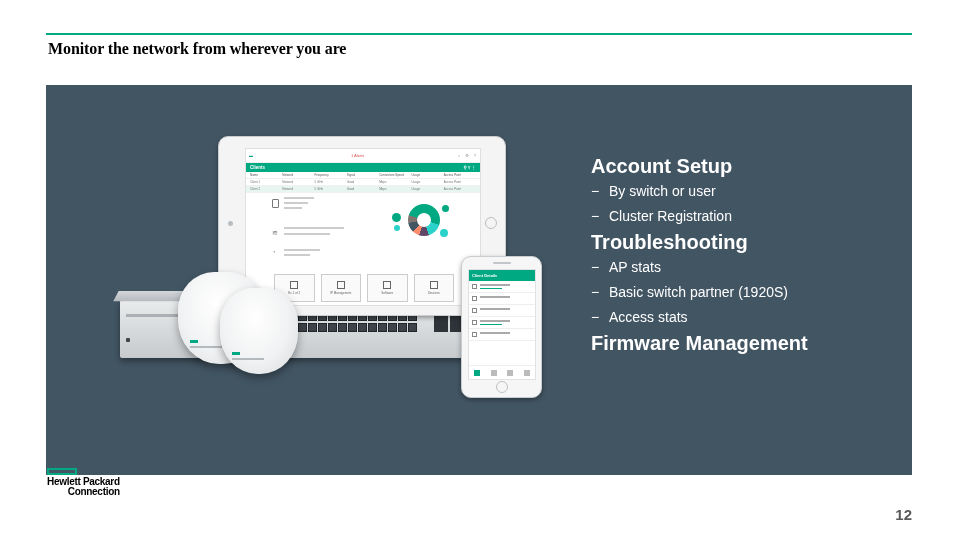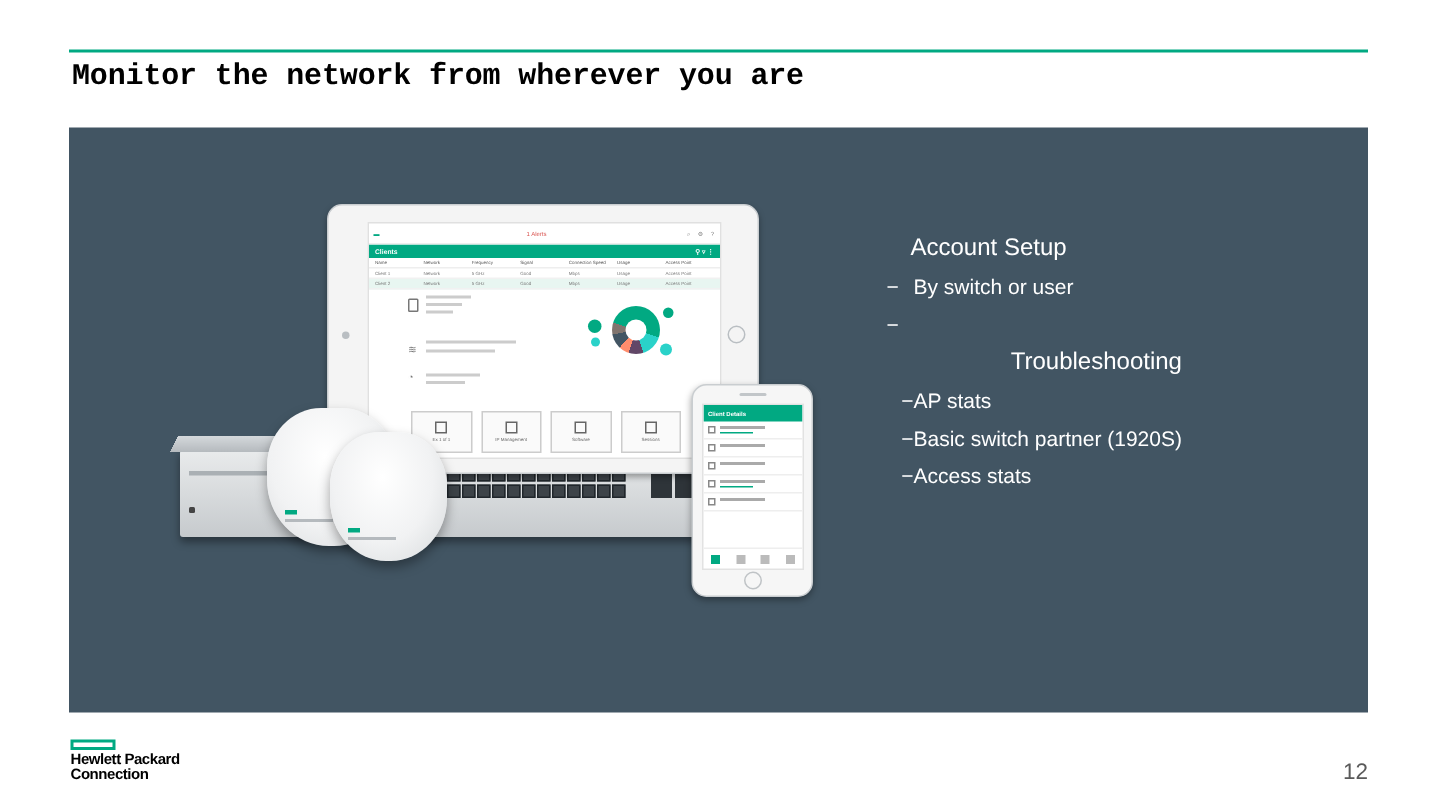--- a/index.html
+++ b/index.html
@@ -1,44 +1,44 @@
 <!DOCTYPE html>
 <html><head>
 <meta charset="utf-8">
 <style>
   * { box-sizing: border-box; margin: 0; padding: 0; }
   html, body { width: 960px; height: 540px; overflow: hidden; background: #ffffff; }
   body { position: relative; font-family: "Liberation Sans", sans-serif; color: #000; }
 
   .slide-title {
     position: absolute; left: 48px; top: 40px;
-    font-size: 20px; font-weight: bold; color: #000;
-    font-family: Liberation Mono, monospace;
+    font-size: 16px; font-weight: bold; color: #000;
+    font-family: Liberation Serif, serif;
     letter-spacing: -0.1px;
   }
   .title-rule {
     position: absolute; left: 46px; top: 33px; width: 866px; height: 2px;
     background: #01a982;
   }
   .panel {
     position: absolute; left: 46px; top: 85px; width: 866px; height: 390px;
     background: #425563;
   }
 
   
   .bullets { position: absolute; left: 591px; top: 156px; color: #fff; }
   .section-head {
-    font-size: 16px; font-weight: normal; line-height: 20px; margin-bottom: 6px; margin-left: 16px;
+    font-size: 20px; font-weight: bold; line-height: 20px; margin-bottom: 6px;
   }
   .sub-item {
     font-size: 14px; line-height: 18px; margin-bottom: 7px; padding-left: 0;
     display: flex; align-items: baseline;
   }
   .sub-item .dash { width: 18px; display: inline-block; }
-  .section + .section { margin-top: 0px; text-align: right; }
+  .section + .section { margin-top: 0px; }
 
   
   .tablet {
     position: absolute; left: 218px; top: 136px; width: 288px; height: 180px;
     background: #f4f4f4; border-radius: 10px; border: 1px solid #c9cdd0;
     box-shadow: 0 2px 4px rgba(0,0,0,0.35);
   }
   .tablet .camera {
     position: absolute; left: 9px; top: 84px; width: 5px; height: 5px; border-radius: 50%;
     background: #b9bec2;
@@ -123,24 +123,24 @@
   .ph-header { height: 11px; background: #01a982; color: #fff; font-size: 4px; display: flex; align-items: center; padding-left: 3px; font-weight: bold; }
   .ph-row { height: 12px; border-bottom: 1px solid #eee; position: relative; }
   .ph-row .ic { position: absolute; left: 3px; top: 3px; width: 5px; height: 5px; border: 1px solid #888; }
   .ph-row .ln { position: absolute; left: 11px; top: 3px; width: 30px; height: 2px; background: #aaa; }
   .ph-row .ln2 { position: absolute; left: 11px; top: 7px; width: 22px; height: 1px; background: #01a982; }
   .ph-tabs { position: absolute; left: 0; bottom: 0; width: 100%; height: 14px; display: flex; justify-content: space-around; align-items: center; border-top: 1px solid #eee; }
   .ph-tabs i { width: 6px; height: 6px; background: #bbb; display: block; }
   .ph-tabs i.on { background: #01a982; }
 
   
-  .logo { position: absolute; left: 47px; top: 493px; }
+  .logo { position: absolute; left: 47px; top: 468px; text-align: right; }
   .logo .bar { width: 30px; height: 7px; border: 2px solid #01a982; margin-bottom: 2px; }
   .logo .l1, .logo .l2 { font-size: 10px; font-weight: bold; line-height: 10px; color: #000; letter-spacing: -0.3px; }
-  .page-num { position: absolute; right: 48px; top: 506px; font-size: 15px; color: #5a5a5a; }
+  .page-num { position: absolute; right: 48px; top: 506px; font-size: 15px; color: #5a5a5a; font-weight: bold; }
 </style>
 </head>
 <body>
 
 <div class="title-rule"></div>
 <div class="slide-title">Monitor the network from wherever you are</div>
 
 <div class="panel"></div>
 
 <div class="switch">
@@ -308,36 +308,40 @@
 
 <div class="bullets">
   <div class="section">
     <div class="section-head">Account Setup</div>
     <div class="sub-item">
         <span class="dash">−</span>
         <span>By switch or user</span>
       </div>
     <div class="sub-item">
         <span class="dash">−</span>
+        <span>Cluster Registration</span>
       </div>
   </div>
   <div class="section">
     <div class="section-head">Troubleshooting</div>
     <div class="sub-item">
         <span class="dash">−</span>
         <span>AP stats</span>
       </div>
     <div class="sub-item">
         <span class="dash">−</span>
         <span>Basic switch partner (1920S)</span>
       </div>
     <div class="sub-item">
         <span class="dash">−</span>
         <span>Access stats</span>
       </div>
+  </div>
+  <div class="section">
+    <div class="section-head">Firmware Management</div>
   </div>
 </div>
 
 <div class="logo">
   <div class="bar"></div>
   <div class="l1">Hewlett Packard</div>
   <div class="l2">Connection</div>
 </div>
 <div class="page-num">12</div>
 

